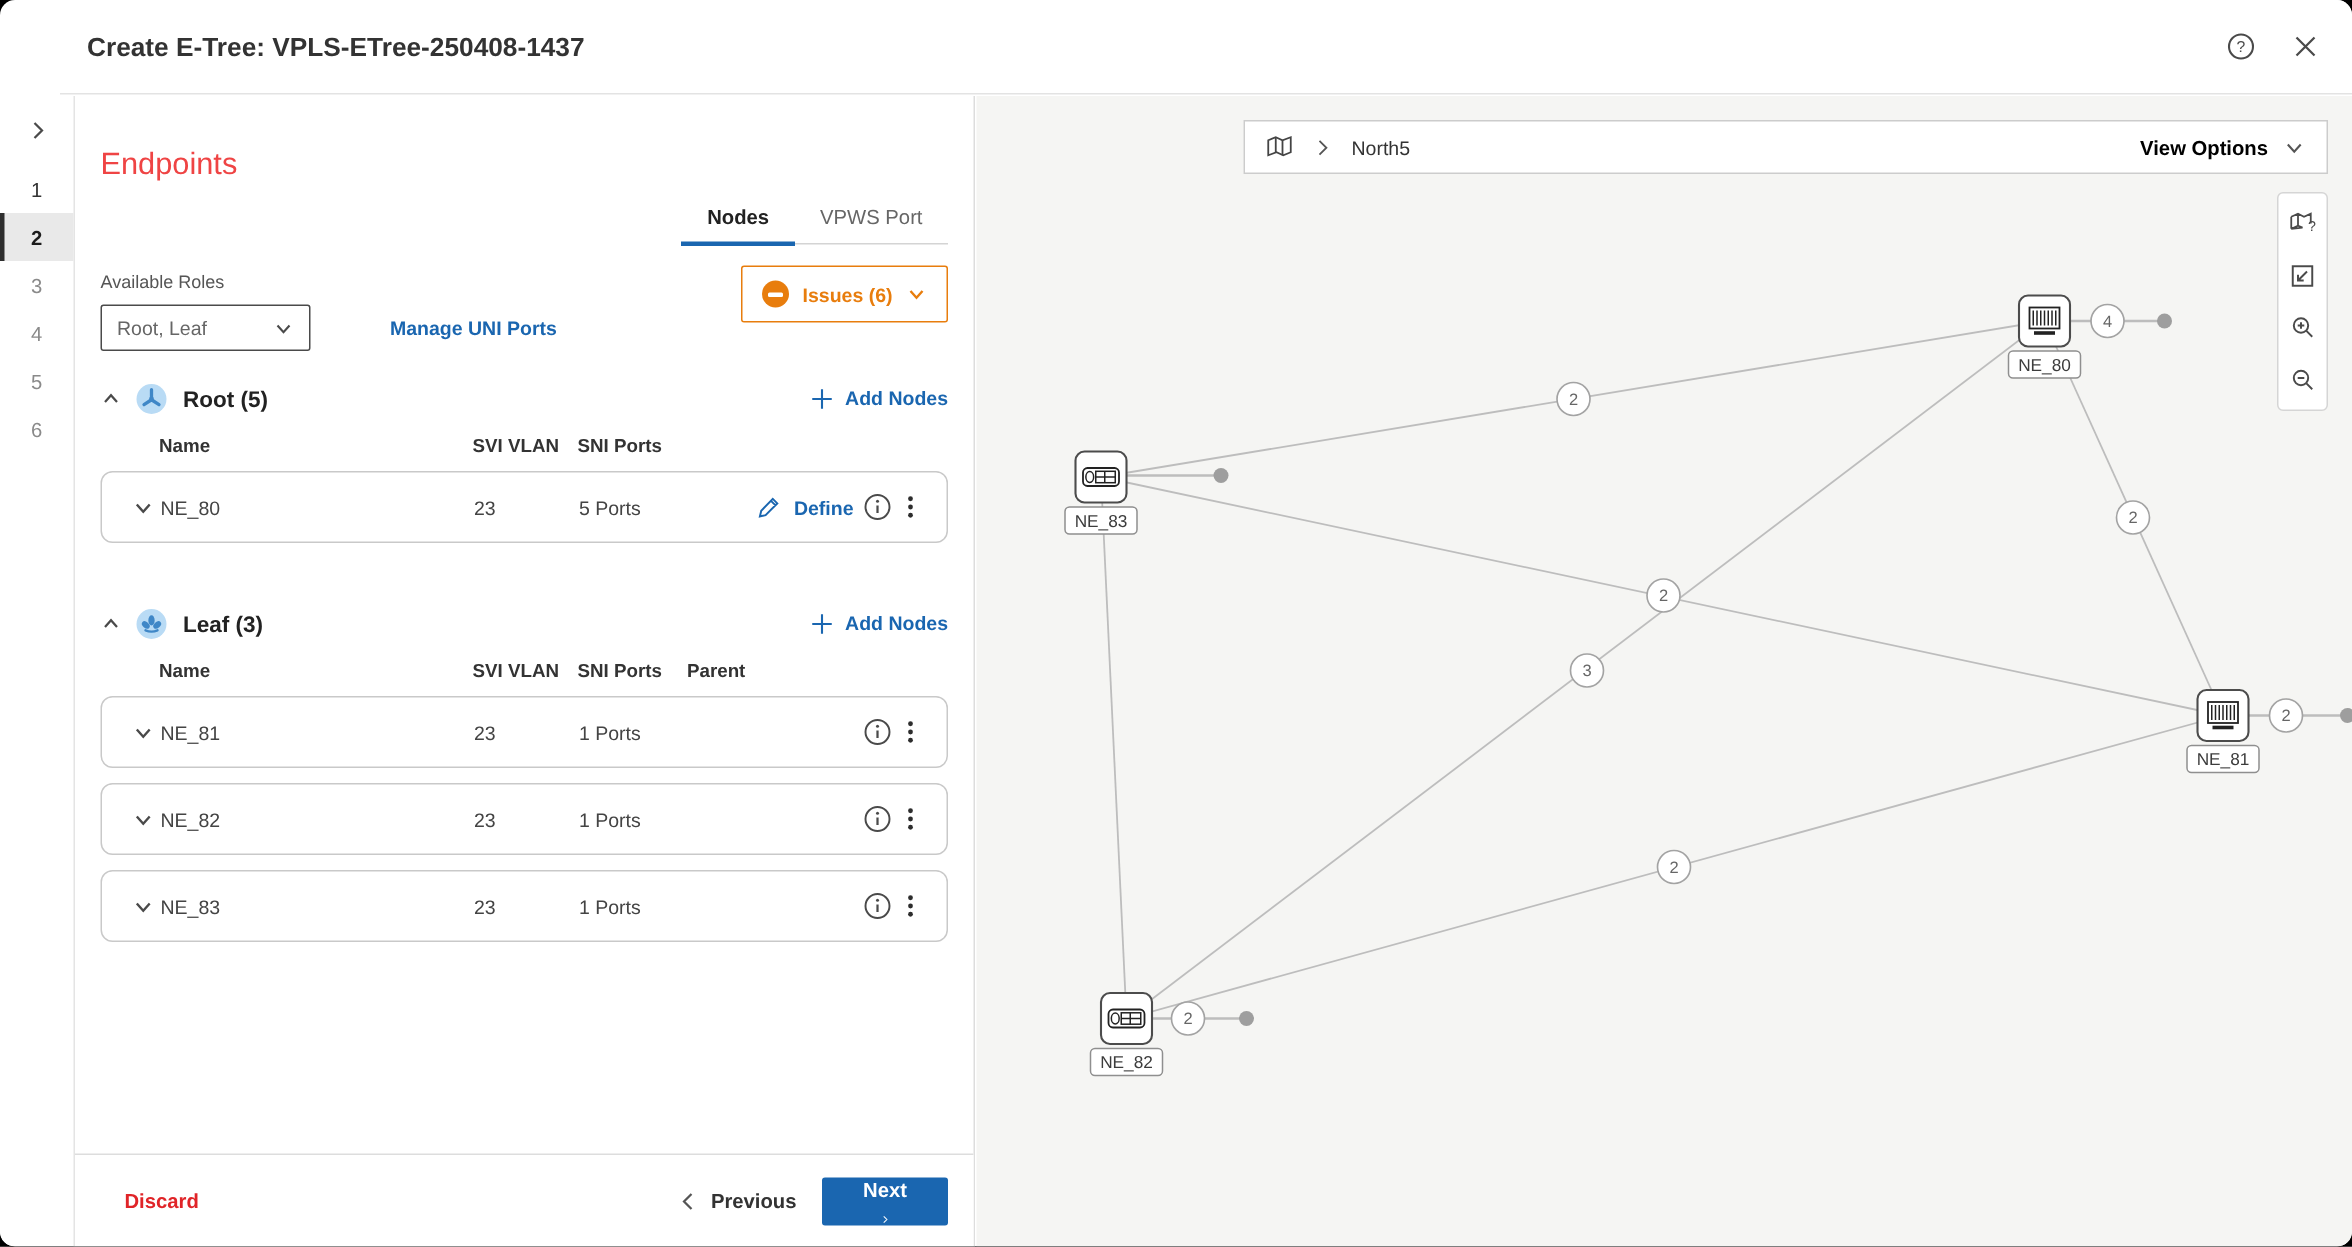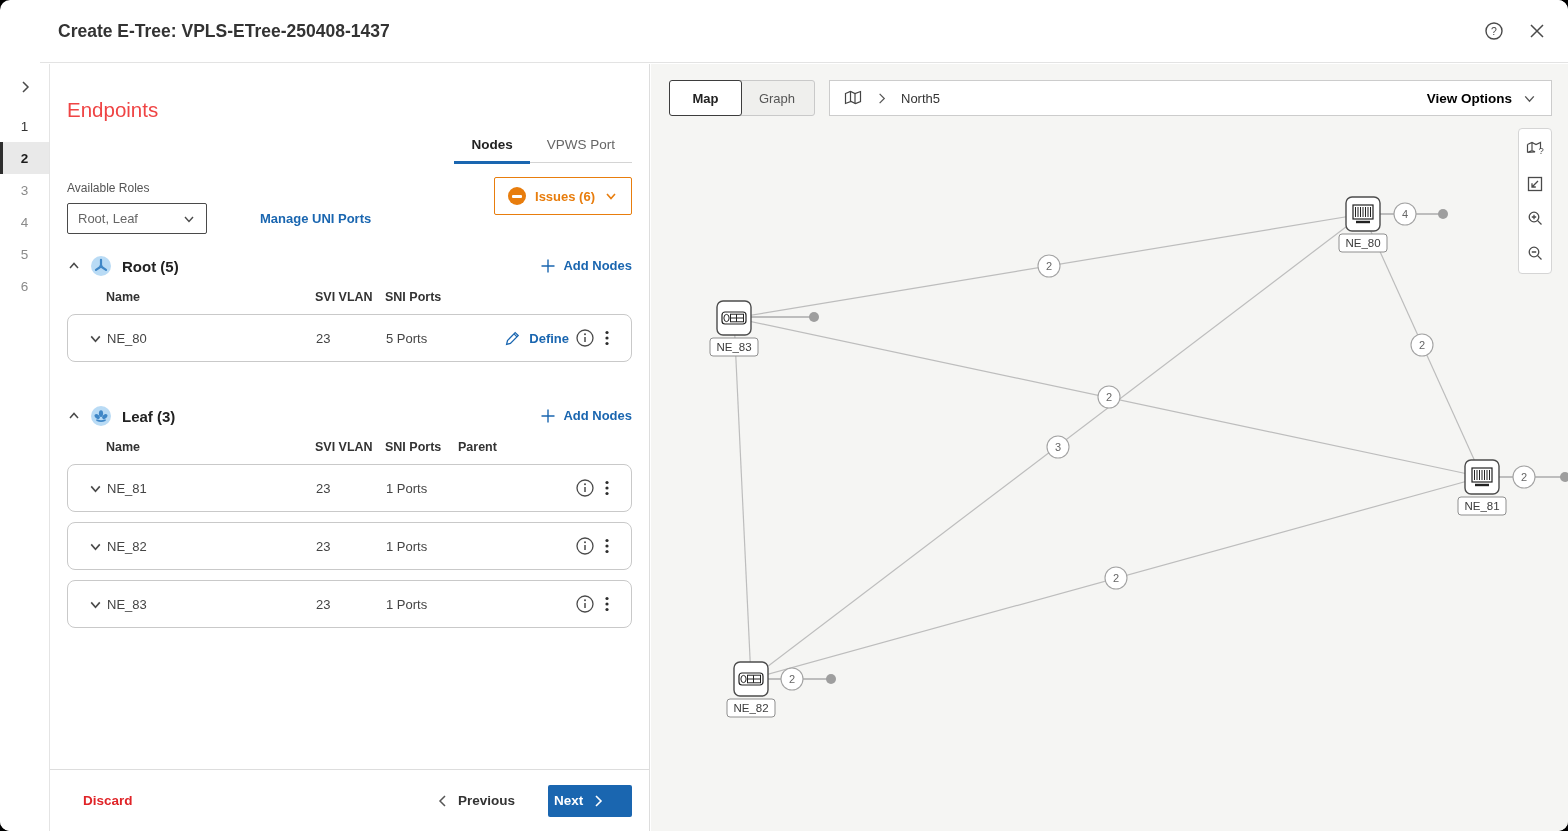--- a/index.html
+++ b/index.html
@@ -43,21 +43,21 @@
   .card{border:1px solid #c9c9c9;border-radius:8px;height:48px;margin-bottom:10px;padding-left:20px;box-sizing:border-box;font-size:13px;color:#444;background:#fff;}
   .card .chev{color:#4a4a4a;display:flex;cursor:pointer;}
   .row-actions{display:flex;align-items:center;padding-right:14px;}
   .define{display:flex;align-items:center;gap:8px;font-size:13px;margin-right:4px;}
   .sec-gap{height:30px;}
   .icon-plain{background:none;border:none;padding:2px;display:flex;cursor:pointer;color:#444;}
 
   .panel-footer{position:absolute;bottom:0;left:0;right:0;height:62px;border-top:1px solid #ddd;display:flex;align-items:center;padding:0 17px;box-sizing:border-box;background:#fff;}
   .discard{color:var(--red);font-weight:bold;font-size:13.5px;margin-left:16px;cursor:pointer;}
   .prev{margin-left:auto;display:flex;align-items:center;gap:9px;color:#333;font-weight:bold;font-size:13.5px;cursor:pointer;}
-  .btn-next{margin-left:33px;width:84px;height:32px;background:var(--accent);border:none;border-radius:2px;color:#fff;font-weight:bold;font-size:13.5px;display:flex;align-items:center;justify-content:flex-start;gap:9px;cursor:pointer;font-family:inherit;}
+  .btn-next{margin-left:17px;width:84px;height:32px;background:var(--accent);border:none;border-radius:2px;color:#fff;font-weight:bold;font-size:13.5px;display:flex;align-items:center;justify-content:flex-end;gap:9px;cursor:pointer;font-family:inherit;flex-direction:column;}
 
   
   .map{position:absolute;top:64px;bottom:0;left:651px;right:0;background:#f5f5f3;}
   #topo{position:absolute;left:0;top:0;}
   .map-tabs{position:absolute;top:16px;left:18px;display:flex;z-index:3;}
   .mt{height:36px;display:flex;align-items:center;justify-content:center;font-size:13px;cursor:pointer;box-sizing:border-box;}
   .mt-map{width:73px;background:#fff;border:1.5px solid #3d3d3d;border-radius:3px;font-weight:bold;color:#222;z-index:2;}
   .mt-graph{width:76px;background:#efefed;border:1px solid #c9c9c9;border-radius:0 3px 3px 0;margin-left:-3px;color:#555;}
   .crumb-bar{position:absolute;top:16px;left:178px;right:16px;height:36px;background:#fff;border:1px solid #ccc;display:flex;align-items:center;padding:0 14px;z-index:3;box-sizing:border-box;}
   .crumb-region{margin-left:13px;font-size:13px;color:#333;}
@@ -397,24 +397,20 @@
           <rect x="-12" y="-6" width="24" height="12" rx="3" fill="none" stroke="#222" stroke-width="1.2"></rect>
           <ellipse cx="-7.5" cy="0" rx="2.6" ry="3.6" fill="none" stroke="#222" stroke-width="1"></ellipse>
           <rect x="-3.5" y="-3.8" width="13" height="7.6" fill="none" stroke="#222" stroke-width="1"></rect>
           <line x1="-3.5" y1="0" x2="9.5" y2="0" stroke="#222" stroke-width="1"></line>
           <line x1="2.5" y1="-3.8" x2="2.5" y2="3.8" stroke="#222" stroke-width="1"></line>
           <rect x="-24" y="20" width="48" height="18" rx="3" fill="#fff" stroke="#8f8f8f" stroke-width="1"></rect>
           <text x="0" y="33" text-anchor="middle" font-size="11.5" fill="#3c3c3c" font-family="Liberation Sans,sans-serif">NE_82</text>
         </g>
       </svg>
 
-    <div class="map-tabs">
-      <div class="mt mt-map">Map</div>
-      <div class="mt mt-graph">Graph</div>
-    </div>
 
     <div class="crumb-bar">
       <svg width="18" height="16" viewBox="0 0 18 16">
           <path d="M1.5 3.5 L6.5 1.5 L11 3.5 L16.5 1.5 V11.5 L11.5 13.5 L7 11.5 L1.5 13.5 Z" fill="none" stroke="#444" stroke-width="1.2"></path>
           <path d="M6.5 1.5 V11.5 M11 3.5 V13.5" stroke="#444" stroke-width="1.2"></path>
         </svg>
       <span class="crumb-sep">
         <svg width="13" height="13" viewBox="0 0 14 14">
             <polyline points="5,2 10,7 5,12" fill="none" stroke="currentColor" stroke-width="1.3"></polyline>
           </svg>

